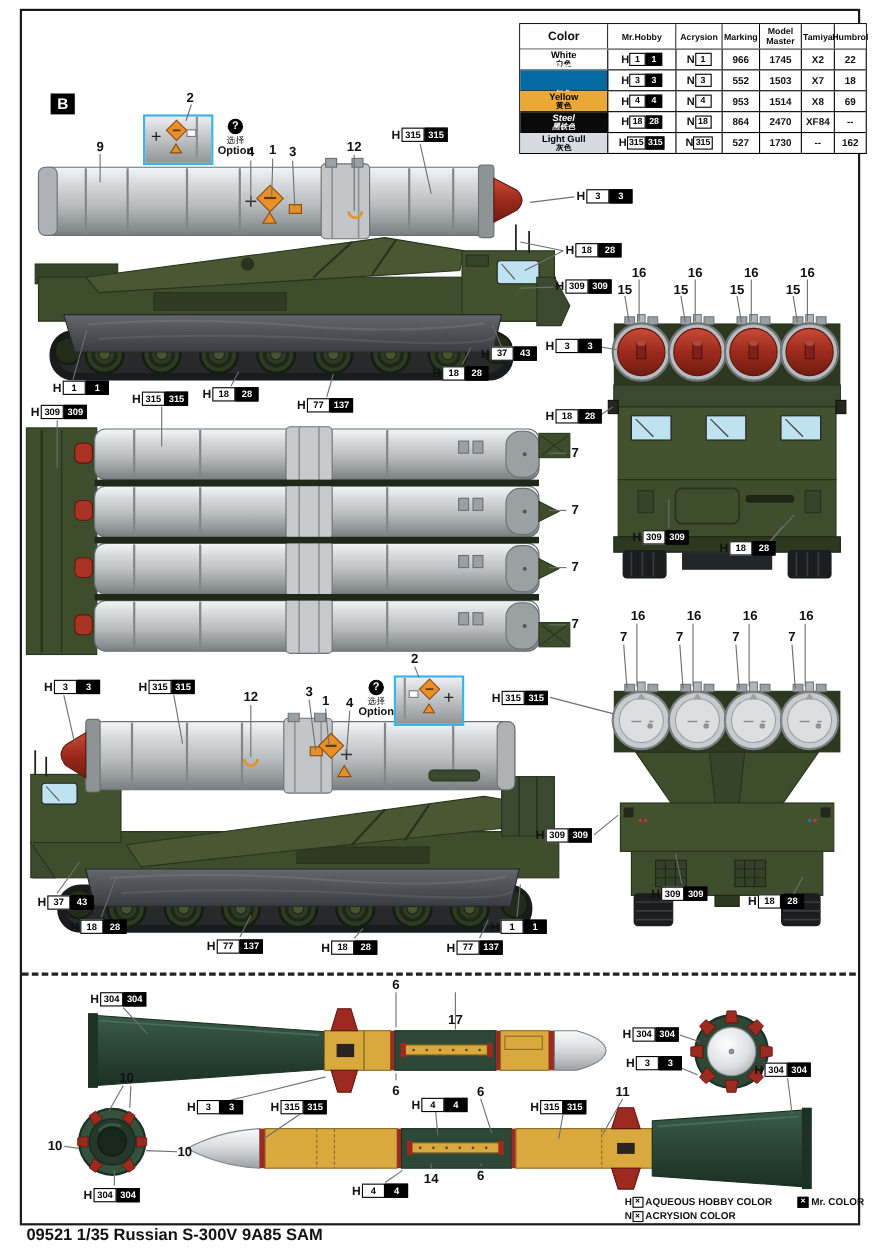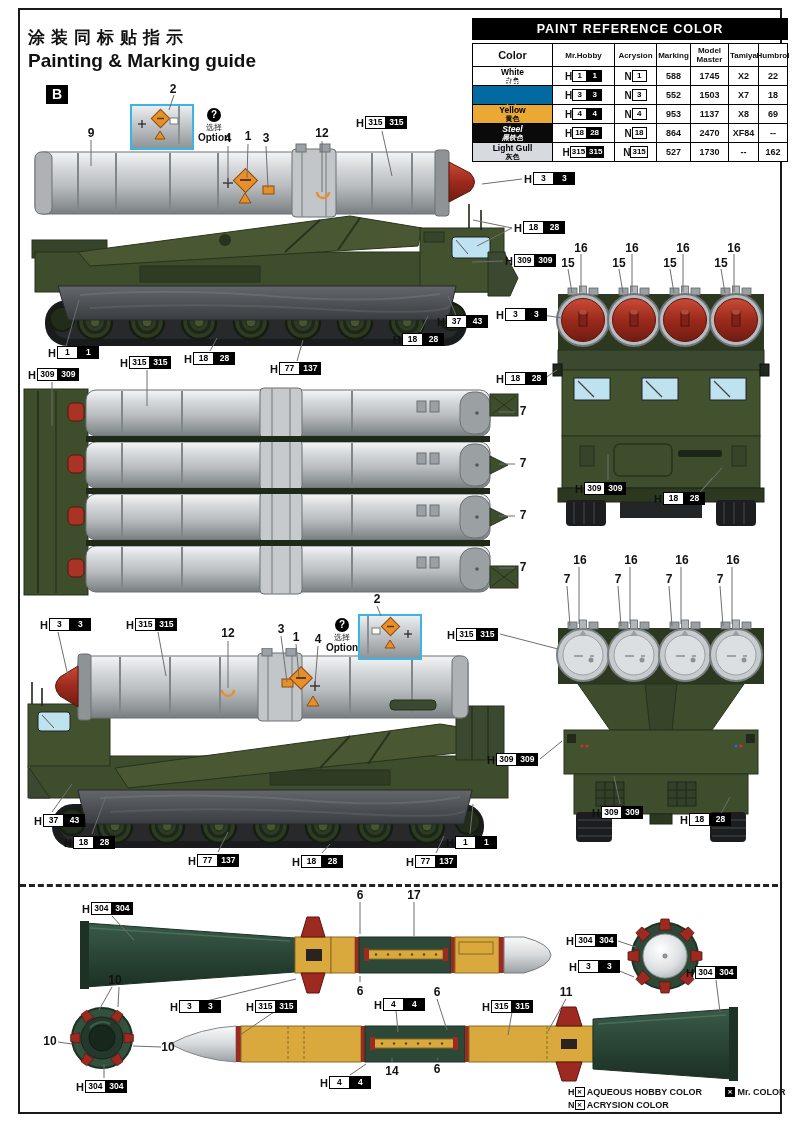--- a/index.html
+++ b/index.html
@@ -103,29 +103,24 @@
         <rect x="-15" y="-4" width="9" height="7" fill="#9aa0a4" stroke="#5f6468" stroke-width="0.8"></rect>
         <rect x="6" y="-4" width="9" height="7" fill="#9aa0a4" stroke="#5f6468" stroke-width="0.8"></rect>
         <rect x="-3.5" y="-6" width="7" height="11" fill="#b1b6b9" stroke="#5f6468" stroke-width="0.8"></rect>
       </g>
       <polygon id="spikeU" points="-4,-37 4,-37 6,-26 -6,-26" fill="#9c2a20" stroke="#5e150e" stroke-width="0.8"></polygon>
     </defs>
   </svg>
 
   <div class="border-box"></div>
 
-  <div class="title-block">
-    <div class="title-cn">涂装同标贴指示</div>
-    <div class="title-en">Painting &amp; Marking guide</div>
-  </div>
 
   <div class="b-badge">B</div>
 
   <div class="paint-table">
-    <div class="pt-title">PAINT  REFERENCE COLOR</div>
     <div class="pt-grid" id="paint-grid">
         <div class="pt-row pt-head">
           <div class="pt-cell w0">Color</div>
           <div class="pt-cell w1">Mr.Hobby</div>
           <div class="pt-cell w2">Acrysion</div>
           <div class="pt-cell w3">Marking</div>
           <div class="pt-cell w4">Model Master</div>
           <div class="pt-cell w5">Tamiya</div>
           <div class="pt-cell w6">Humbrol</div>
         </div>
@@ -136,21 +131,21 @@
           </div>
           <div class="pt-cell w1 chip-s" style="flex-direction: row;">
             <span class="h">H</span>
             <span class="box-w">1</span>
             <span class="box-b">1</span>
           </div>
           <div class="pt-cell w2 chip-s" style="flex-direction: row;">
             <span class="h">N</span>
             <span class="box-w">1</span>
           </div>
-          <div class="pt-cell w3">588</div>
+          <div class="pt-cell w3">966</div>
           <div class="pt-cell w4">1745</div>
           <div class="pt-cell w5">X2</div>
           <div class="pt-cell w6">22</div>
         </div>
         <div class="pt-row">
           <div class="pt-cell w0" style="background: #0369a1; color: rgb(255, 255, 255); gap: 17px;">
             <div class="name-en">Red</div>
             <div class="name-cn">红色</div>
           </div>
           <div class="pt-cell w1 chip-s" style="flex-direction: row;">
@@ -175,21 +170,21 @@
           <div class="pt-cell w1 chip-s" style="flex-direction: row;">
             <span class="h">H</span>
             <span class="box-w">4</span>
             <span class="box-b">4</span>
           </div>
           <div class="pt-cell w2 chip-s" style="flex-direction: row;">
             <span class="h">N</span>
             <span class="box-w">4</span>
           </div>
           <div class="pt-cell w3">953</div>
-          <div class="pt-cell w4">1137</div>
+          <div class="pt-cell w4">1514</div>
           <div class="pt-cell w5">X8</div>
           <div class="pt-cell w6">69</div>
         </div>
         <div class="pt-row">
           <div class="pt-cell w0" style="background: rgb(10, 10, 10); color: rgb(255, 255, 255); font-style: italic;">
             <div class="name-en">Steel</div>
             <div class="name-cn">黑铁色</div>
           </div>
           <div class="pt-cell w1 chip-s" style="flex-direction: row;">
             <span class="h">H</span>
@@ -1019,21 +1014,21 @@
       <div class="numco" style="left: 567px; top: 572px;">7</div>
       <div class="numco" style="left: 618px; top: 572px;">7</div>
       <div class="numco" style="left: 669px; top: 572px;">7</div>
       <div class="numco" style="left: 720px; top: 572px;">7</div>
       <div class="numco" style="left: 228px; top: 626px;">12</div>
       <div class="numco" style="left: 281px; top: 622px;">3</div>
       <div class="numco" style="left: 296px; top: 630px;">1</div>
       <div class="numco" style="left: 318px; top: 632px;">4</div>
       <div class="numco" style="left: 377px; top: 592px;">2</div>
       <div class="numco" style="left: 360px; top: 888px;">6</div>
-      <div class="numco" style="left: 414px; top: 888px;">17</div>
+      <div class="numco" style="left: 414px; top: 920px;">17</div>
       <div class="numco" style="left: 360px; top: 984px;">6</div>
       <div class="numco" style="left: 115px; top: 973px;">10</div>
       <div class="numco" style="left: 437px; top: 985px;">6</div>
       <div class="numco" style="left: 566px; top: 985px;">11</div>
       <div class="numco" style="left: 392px; top: 1064px;">14</div>
       <div class="numco" style="left: 437px; top: 1062px;">6</div>
       <div class="numco" style="left: 50px; top: 1034px;">10</div>
       <div class="numco" style="left: 168px; top: 1040px;">10</div>
     </div>
 
@@ -1044,14 +1039,15 @@
       <span class="lg-gap"></span>
       <span class="lg-bb">✕</span>
       <span>Mr. COLOR</span>
     </div>
     <div>
       <span>N</span><span class="lg-bw">✕</span>
       <span>ACRYSION COLOR</span>
     </div>
   </div>
 
+  <div class="caption">09521 1/35 Russian S-300V 9A85 SAM</div>
 
 </div>
 
 </body></html>

